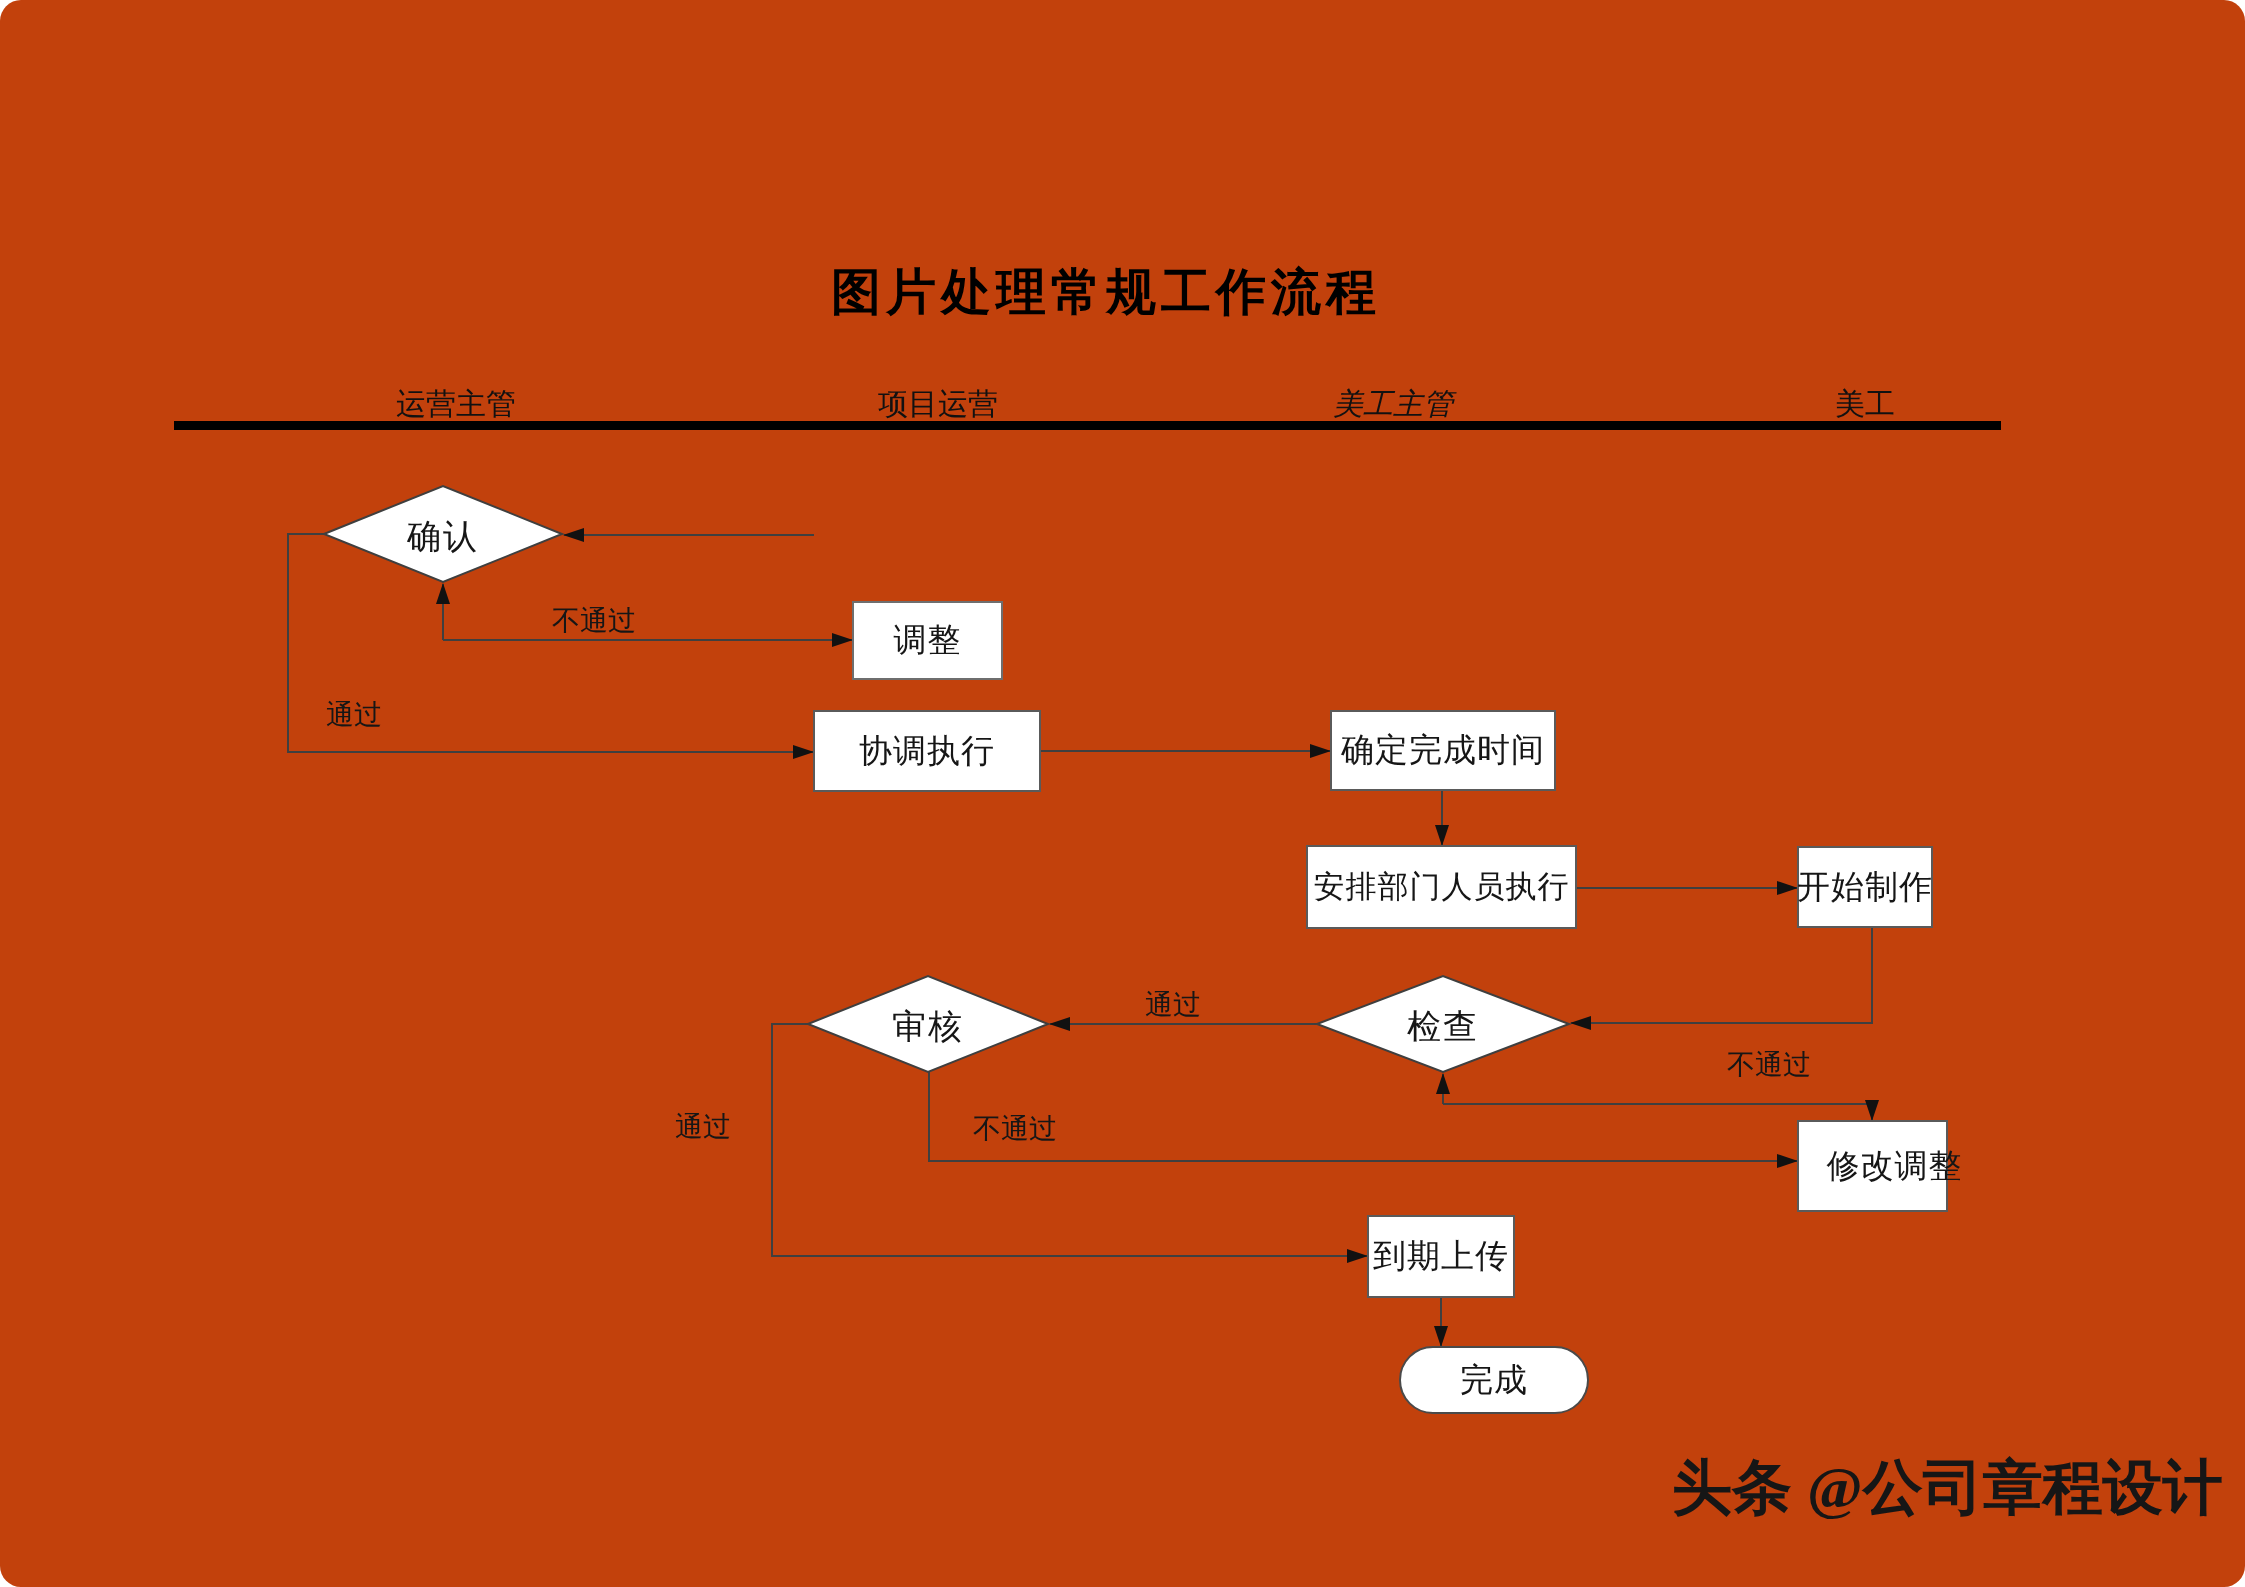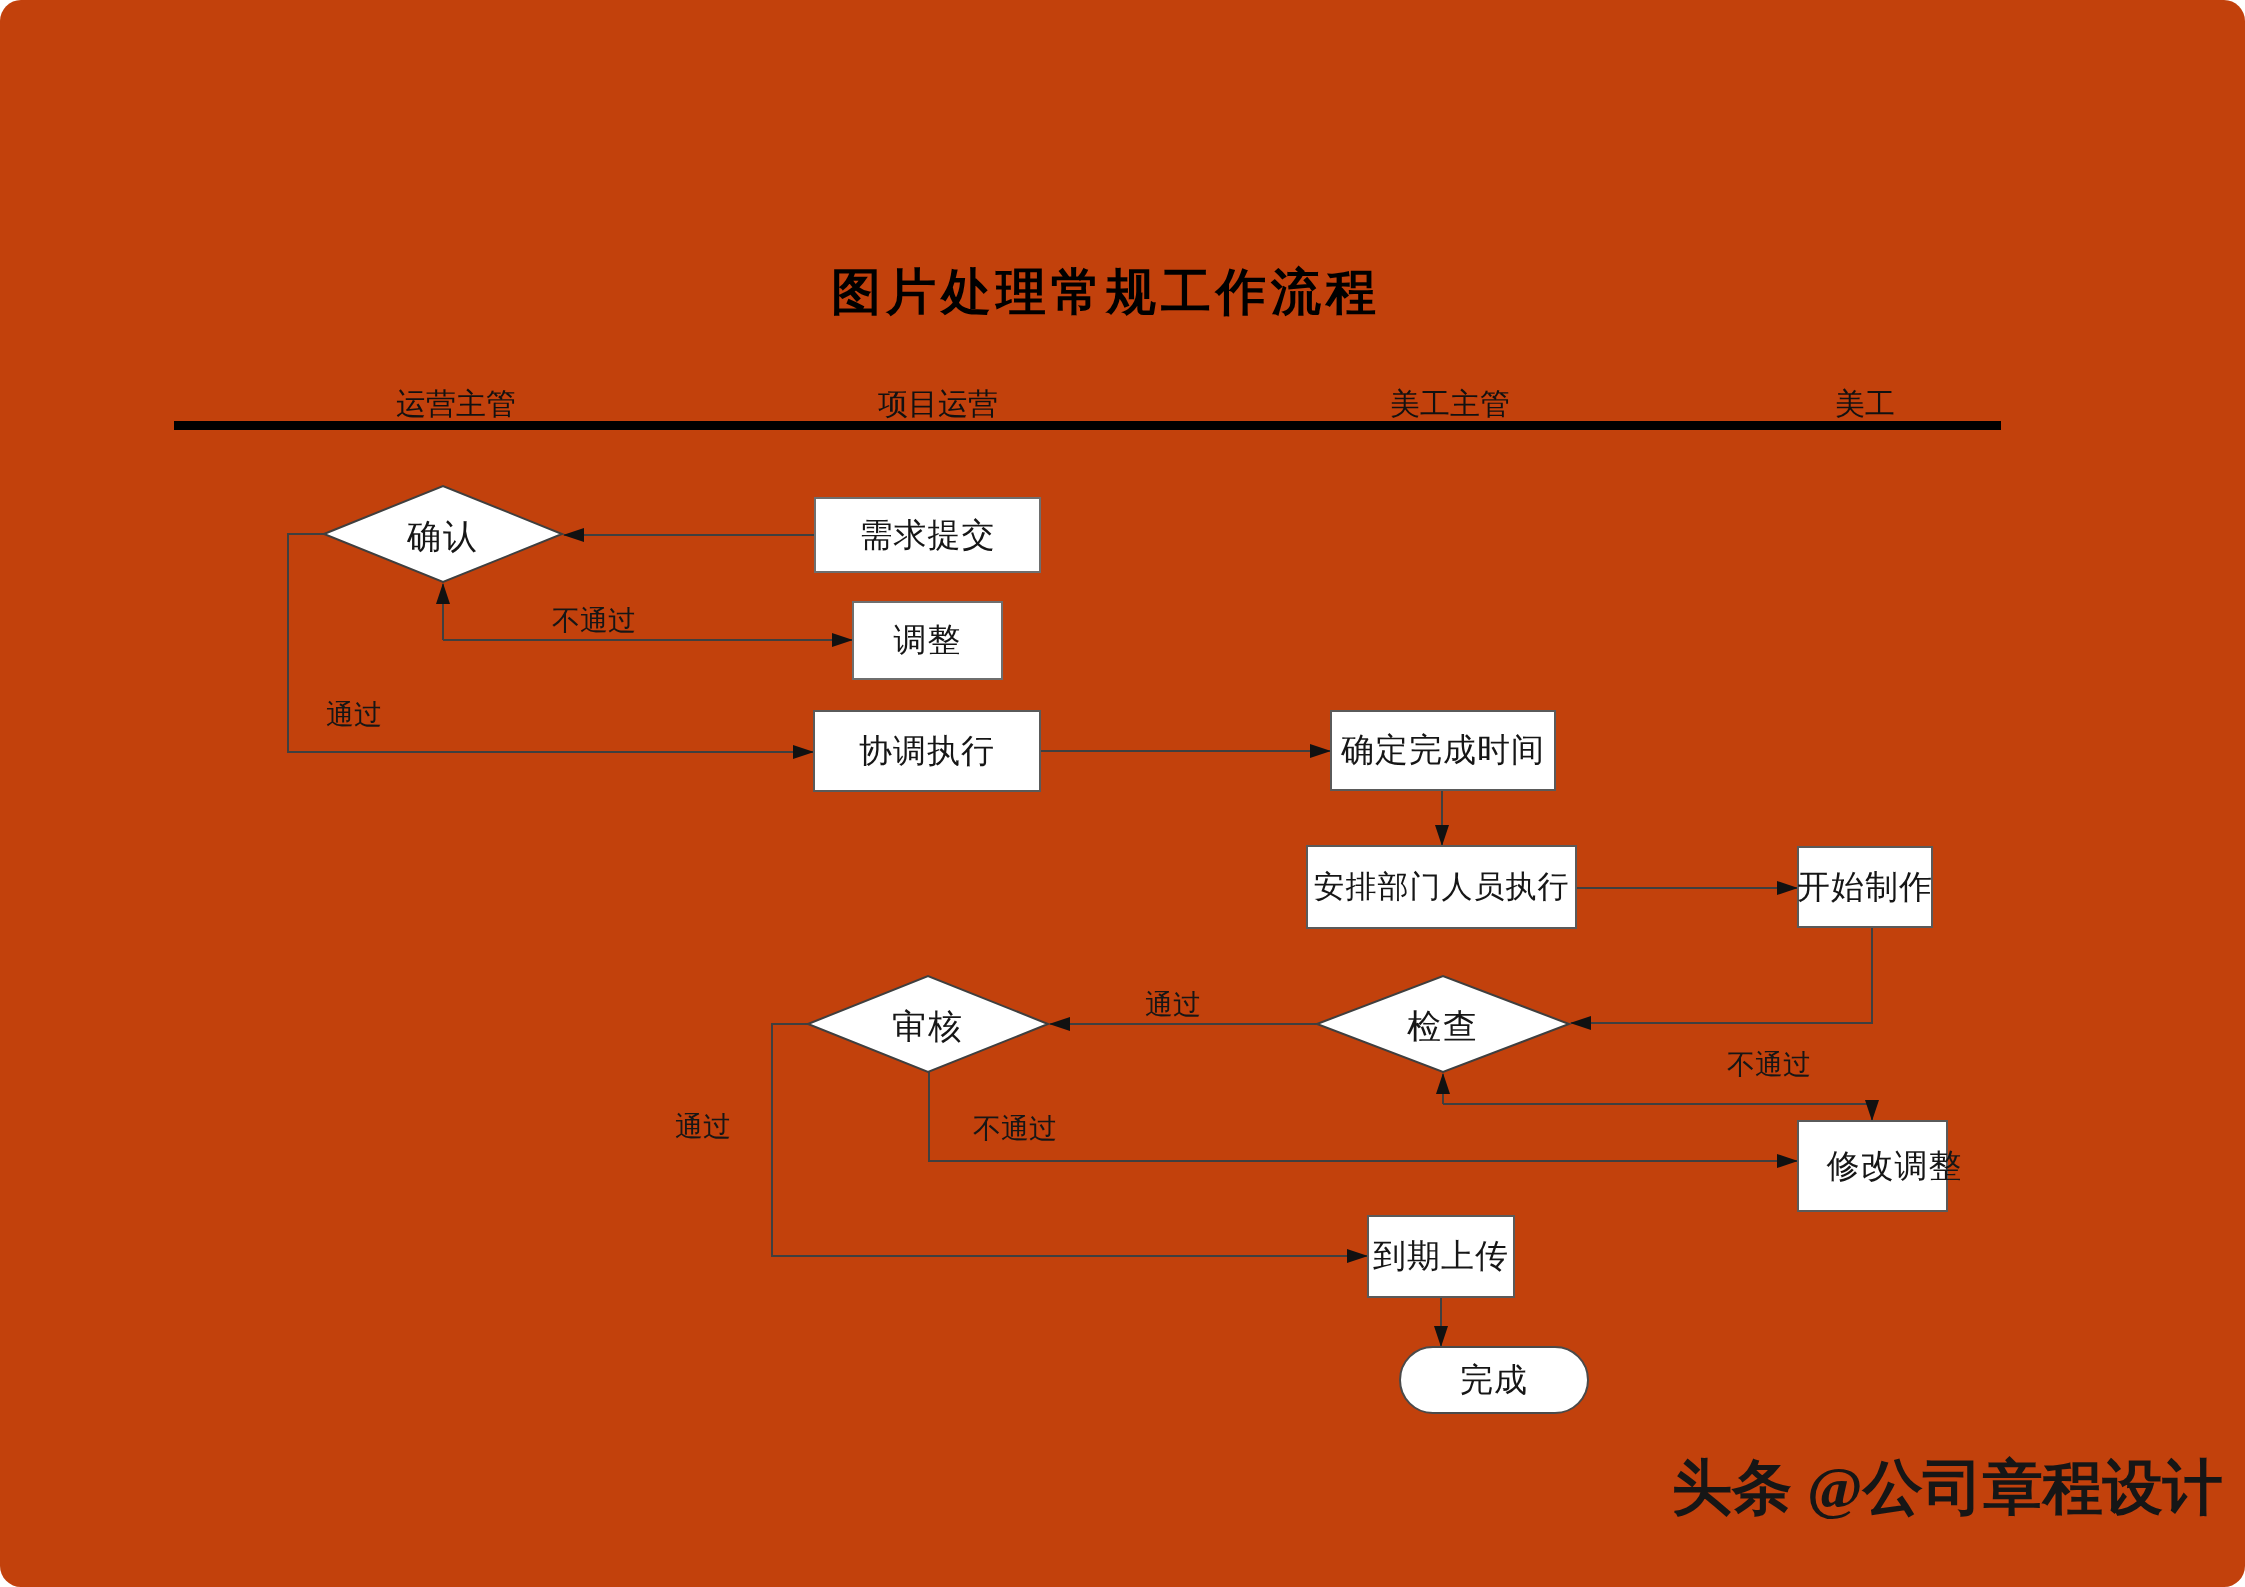--- a/index.html
+++ b/index.html
@@ -18,21 +18,21 @@
     left: 823px; top: 262px; width: 566px; height: 60px;
     font-size: 50px; font-weight: bold; letter-spacing: 5px;
     text-align: center; line-height: 60px; color: #000;
   }
   .lane-header {
     top: 386px; height: 36px; line-height: 36px;
     font-size: 30px; text-align: center; color: #111; white-space: nowrap;
   }
   #lane-0 { left: 395px; width: 122px; }
   #lane-1 { left: 877px; width: 122px; }
-  #lane-2 { left: 1389px; width: 122px; }
+  #lane-2 { left: 1332px; width: 122px; font-style: italic; }
   #lane-3 { left: 1834px; width: 62px; }
   #separator { left: 174px; top: 421px; width: 1827px; height: 9px; background: #000; }
   svg#wires { left: 0; top: 0; }
   .node {
     position: absolute;
     border: 2px solid #5a5a5a;
     background: #ffffff;
     display: flex; align-items: center; justify-content: center;
     font-size: 33px; letter-spacing: 1px; white-space: nowrap;
     box-sizing: border-box; color: #161616;
@@ -108,21 +108,20 @@
       <path d="M808 1024 L772 1024 L772 1256 L1367 1256" marker-end="url(#arrow)"></path>
       <path d="M1441 1298 L1441 1346" marker-end="url(#arrow)"></path>
     </g>
     <g fill="#ffffff" stroke="#3f3f3f" stroke-width="2">
       <polygon points="324,534 443,486 562,534 443,582"></polygon>
       <polygon points="808,1024 928,976 1048,1024 928,1072"></polygon>
       <polygon points="1317,1024 1443,976 1569,1024 1443,1072"></polygon>
     </g>
   </svg>
 
-  <div class="node" id="node-requirement">需求提交</div>
   <div class="node" id="node-adjust">调整</div>
   <div class="node" id="node-coordinate">协调执行</div>
   <div class="node" id="node-confirm-time">确定完成时间</div>
   <div class="node" id="node-assign">安排部门人员执行</div>
   <div class="node" id="node-start">开始制作</div>
   <div class="node" id="node-modify">修改调整</div>
   <div class="node" id="node-upload">到期上传</div>
   <div class="node" id="node-done">完成</div>
 
   <div class="diamond-label" id="label-confirm">确认</div>

